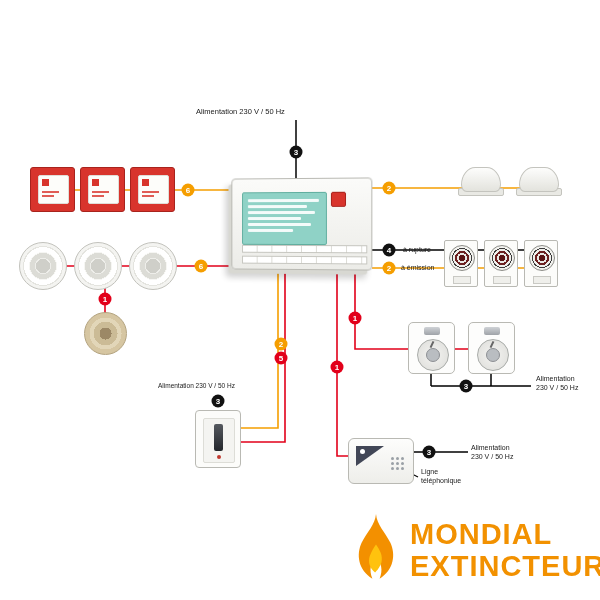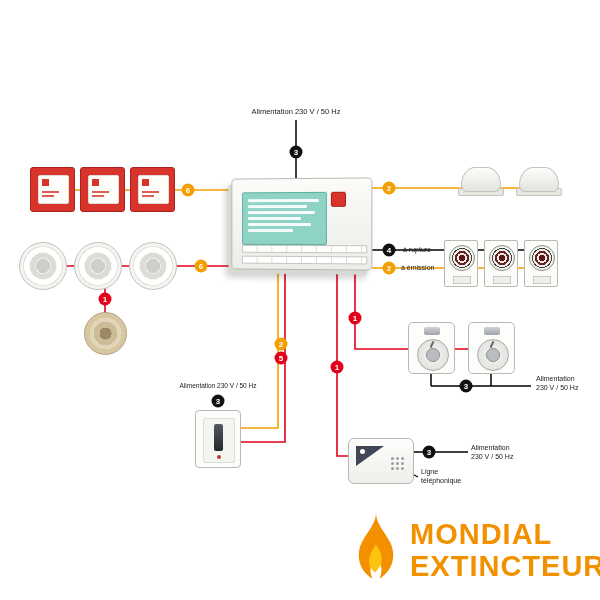--- a/index.html
+++ b/index.html
@@ -1,21 +1,21 @@
 <!DOCTYPE html>
 <html><head>
 <meta charset="utf-8">
 <style>
   html,body{margin:0;padding:0;background:#fff;}
   #scene{position:relative;width:600px;height:600px;background:#fff;overflow:hidden;
          font-family:"Liberation Sans",sans-serif;}
   #wires{position:absolute;left:0;top:0;z-index:1;}
   .dev{position:absolute;z-index:2;box-sizing:border-box;}
   .lbl{position:absolute;z-index:4;font-size:7px;color:#1a1a1a;line-height:9px;white-space:nowrap;}
-  .lbl.center{text-align:center;white-space:normal;}
+  .lbl.center{white-space:normal;}
   .badge{position:absolute;z-index:5;width:13px;height:13px;border-radius:50%;
          color:#fff;font-size:8px;font-weight:bold;line-height:13px;text-align:center;
          transform:translate(-50%,-50%);}
   .b-orange{background:#F59E00;}
   .b-red{background:#E2001A;}
   .b-black{background:#111111;}
 
   
   .callpoint{width:45px;height:45px;background:#d8342c;border:1px solid #a8231d;border-radius:3px;}
   .callpoint .win{position:absolute;left:7px;top:7px;width:29px;height:27px;background:#fdfdfa;

